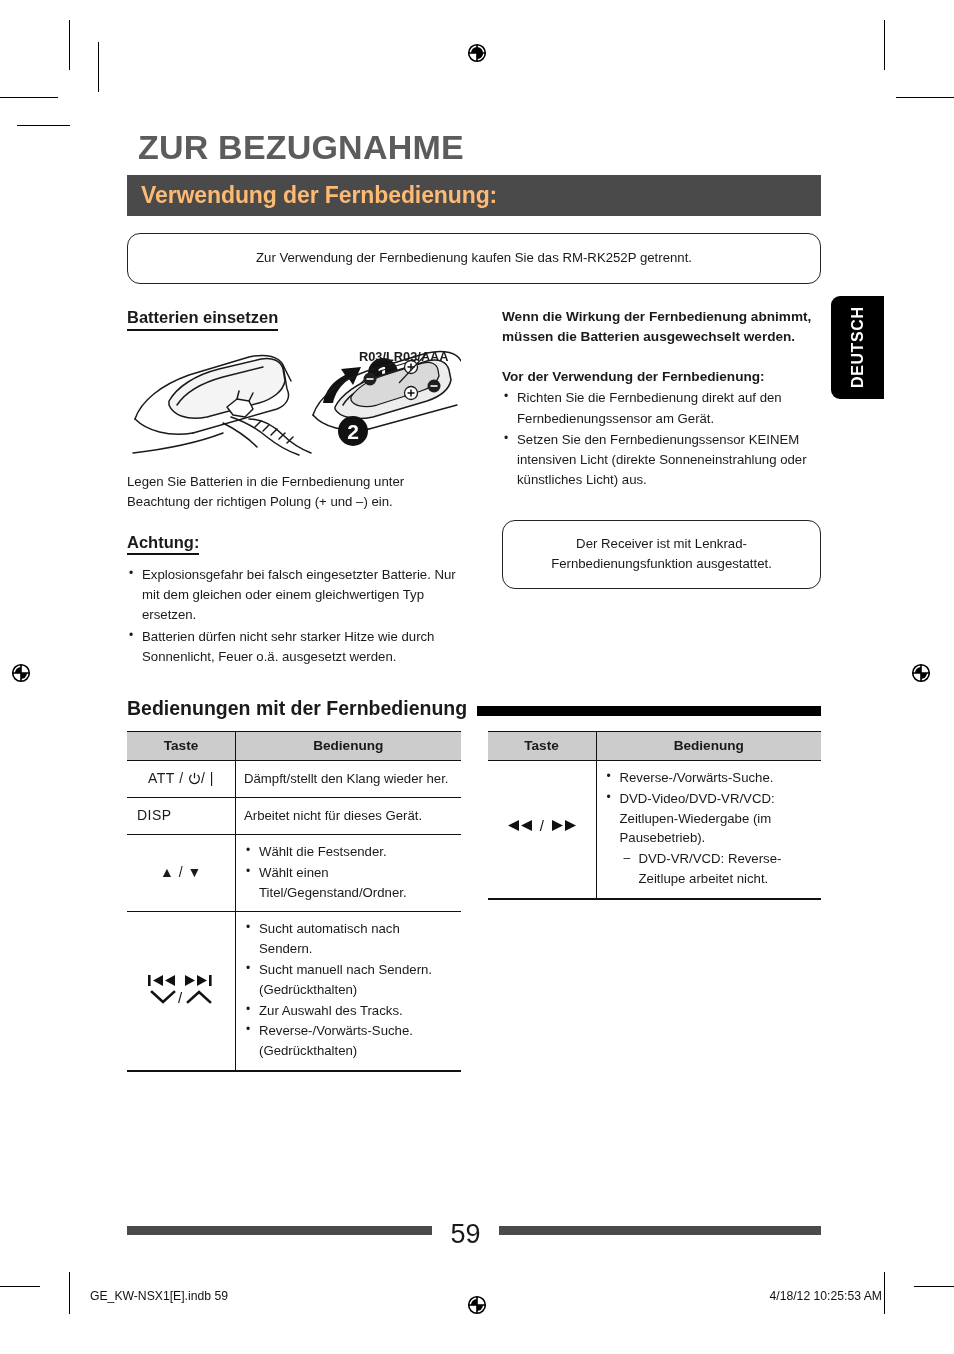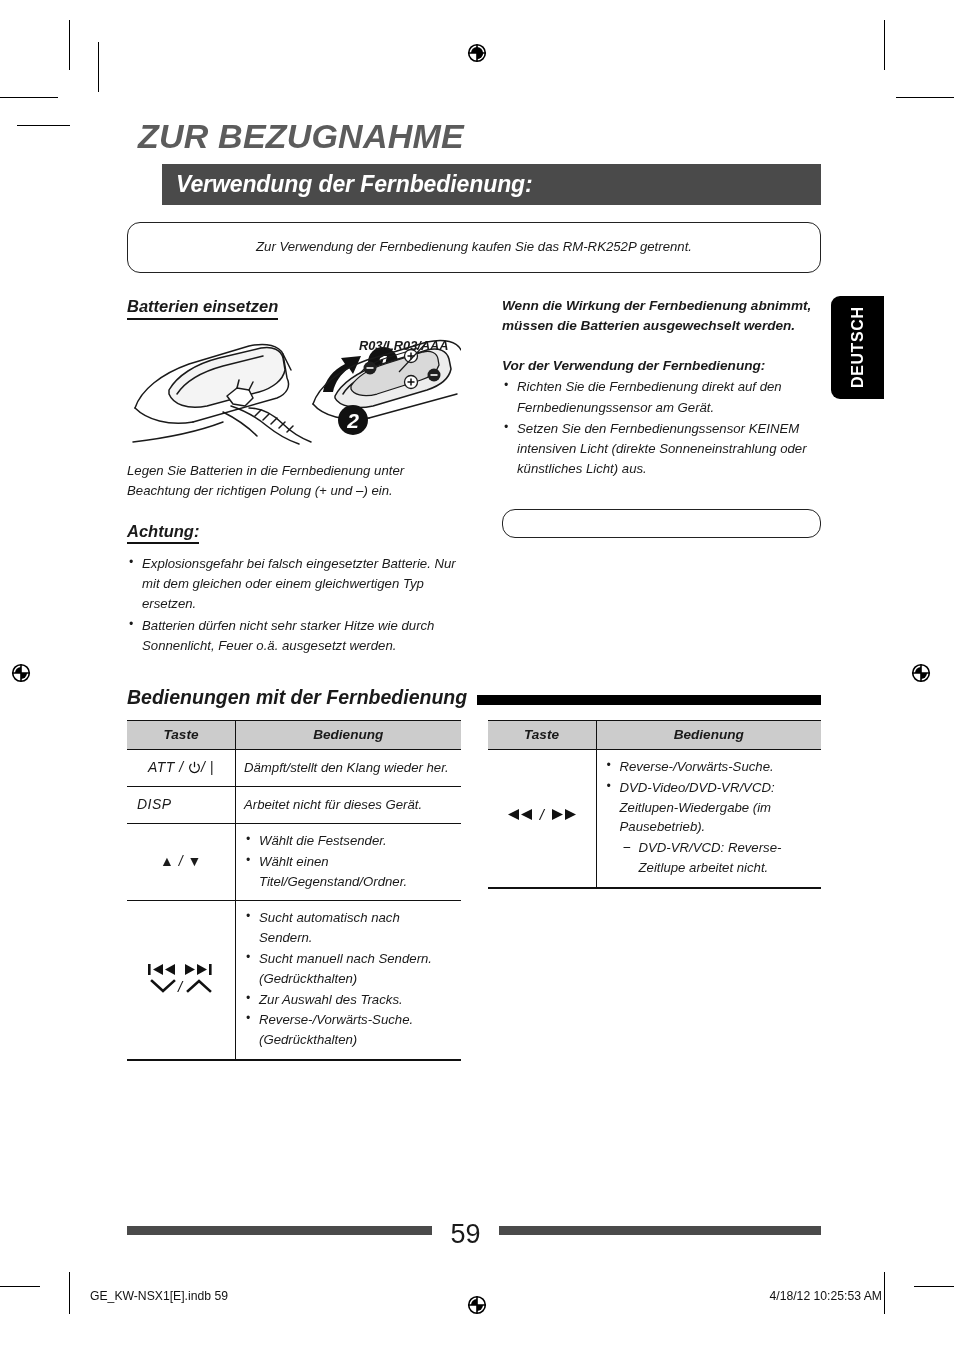--- a/index.html
+++ b/index.html
@@ -17,45 +17,43 @@
   }
 
   
   .cropmark { position: absolute; background: #000; }
   .regmark { position: absolute; width: 26px; height: 26px; }
 
   
   #page {
     position: absolute;
     left: 127px;
-    top: 119px;
+    top: 130px;
     width: 694px;
     height: 1130px;
-    font-style: italic;
   }
 
   
   .chapter-title {
     font-size: 34px;
     font-weight: bold;
     color: #5c5c5c;
     letter-spacing: 0.2px;
     margin: 0 0 11px 11px;
     line-height: 1;
     font-stretch: condensed;
   }
   .section-bar {
     background: #4a4a4a;
-    color: #ffffff;
+    color: #fdba74;
     font-size: 23px;
     font-weight: bold;
     padding: 8px 12px 9px 14px;
     line-height: 1.05;
     letter-spacing: -0.1px;
-    margin-left: 35px;
   }
 
   
   .note-box {
     border: 1.6px solid #222;
     border-radius: 13px;
     padding: 12px 15px;
     font-size: 13.2px;
     line-height: 1.5;
     text-align: center;
@@ -393,20 +391,21 @@
 
       <p class="bold-lead">Vor der Verwendung der Fernbedienung:</p>
       <ul class="bul">
         <li>Richten Sie die Fernbedienung direkt auf den Fernbedienungssensor am Gerät.</li>
         <li>Setzen Sie den Fernbedienungssensor KEINEM intensiven Licht (direkte Sonneneinstrahlung oder künstliches Licht) aus.</li>
       </ul>
 
       <div style="height:29px;"></div>
 
       <div class="note-box" style="padding:13px 15px 14px 15px;">
+        <p class="body">Der Receiver ist mit Lenkrad-Fernbedienungsfunktion ausgestattet.</p>
       </div>
     </div>
   </div>
 
   <div class="ops-head">
     <h2>Bedienungen mit der Fernbedienung</h2>
     <div class="ops-rule"></div>
   </div>
 
   <div class="tables">

